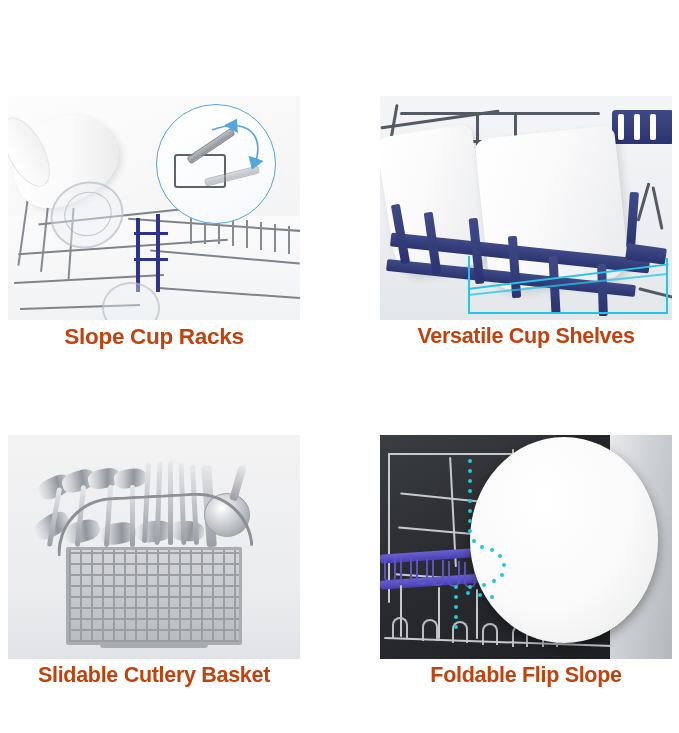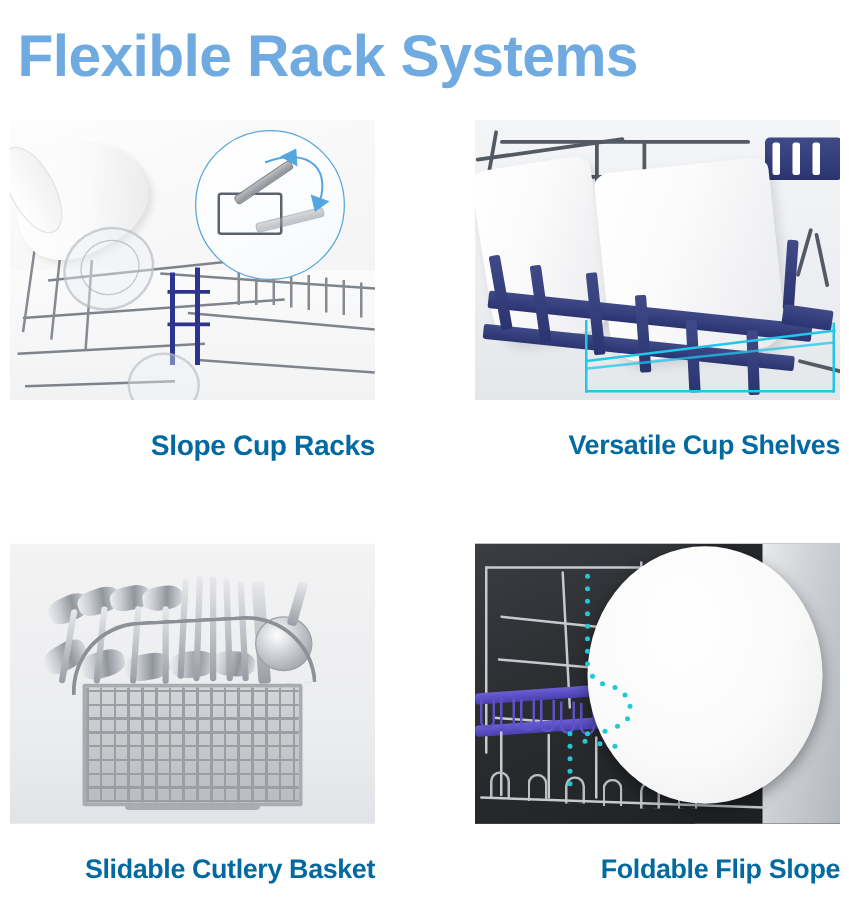--- a/index.html
+++ b/index.html
@@ -46,26 +46,26 @@
     left: 0; top: 0;
     width: 100%;
     height: 224px;
     overflow: hidden;
     background: #f2f2f2;
   }
 
   .caption {
     position: absolute;
     left: 0;
-    top: 248px;
+    top: 228px;
     width: 100%;
-    text-align: right;
+    text-align: center;
     font-size: 22.5px;
     font-weight: bold;
-    color: #0369a1;
+    color: #c2410c;
     letter-spacing: -0.3px;
     white-space: nowrap;
   }
   .caption.wide { font-size: 21.5px; }
 
   
   .p1 { background: linear-gradient(160deg,#fdfdfd 0%,#f7f7f8 45%,#eef0f1 100%); }
   .p1 .floor {
     position: absolute; left: -10px; top: 120px; width: 320px; height: 120px;
     background: linear-gradient(180deg,#fbfbfc 0%,#f0f1f2 100%);
@@ -242,21 +242,20 @@
     border-bottom: none;
     border-radius: 8px 8px 0 0;
     width: 16px; height: 22px;
   }
 </style>
 </head>
 <body>
 
 <div class="page">
 
-  <div class="title">Flexible Rack Systems</div>
 
   <div class="grid">
 
     <div class="card tl">
       <div class="photo p1">
         <div class="floor"></div>
 
         <div class="wire" style="left:30px;  top:118px; width:180px; transform:rotate(-6deg);"></div>
         <div class="wire" style="left:10px;  top:150px; width:210px; transform:rotate(-4deg);"></div>
         <div class="wire" style="left:6px;   top:182px; width:150px; transform:rotate(-3deg);"></div>

